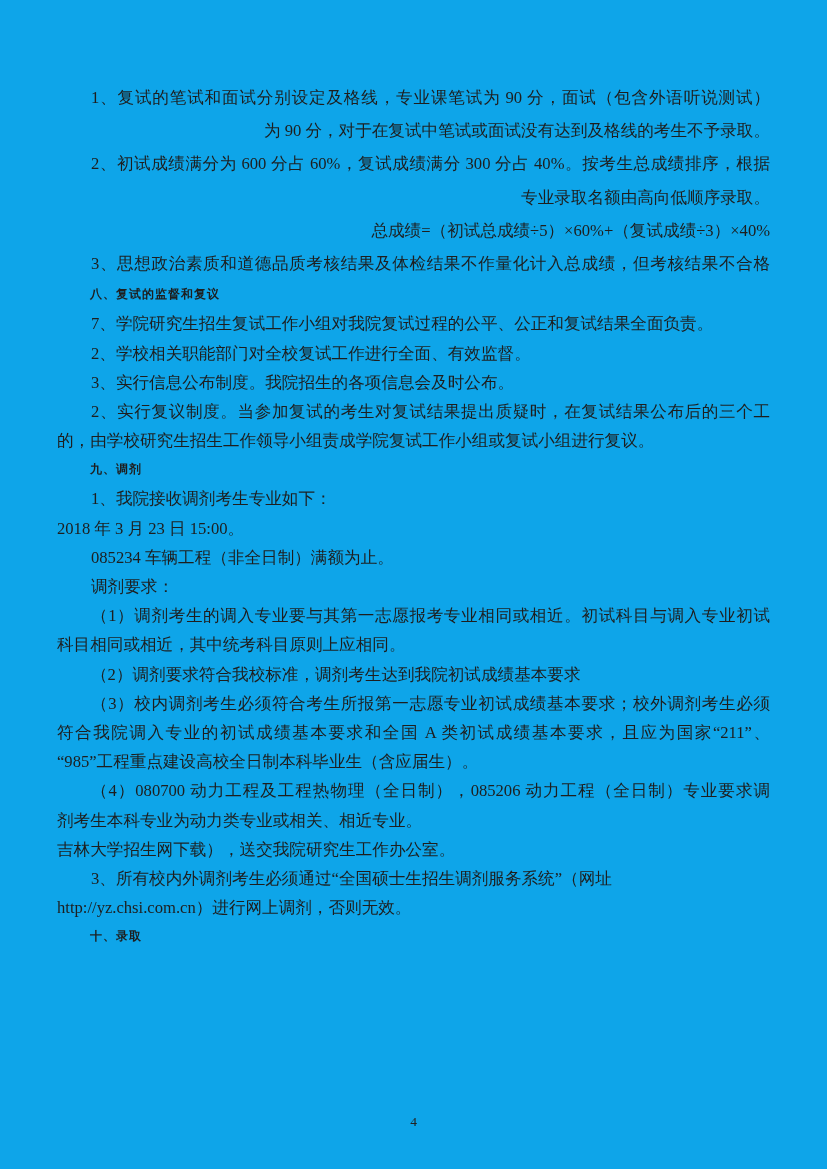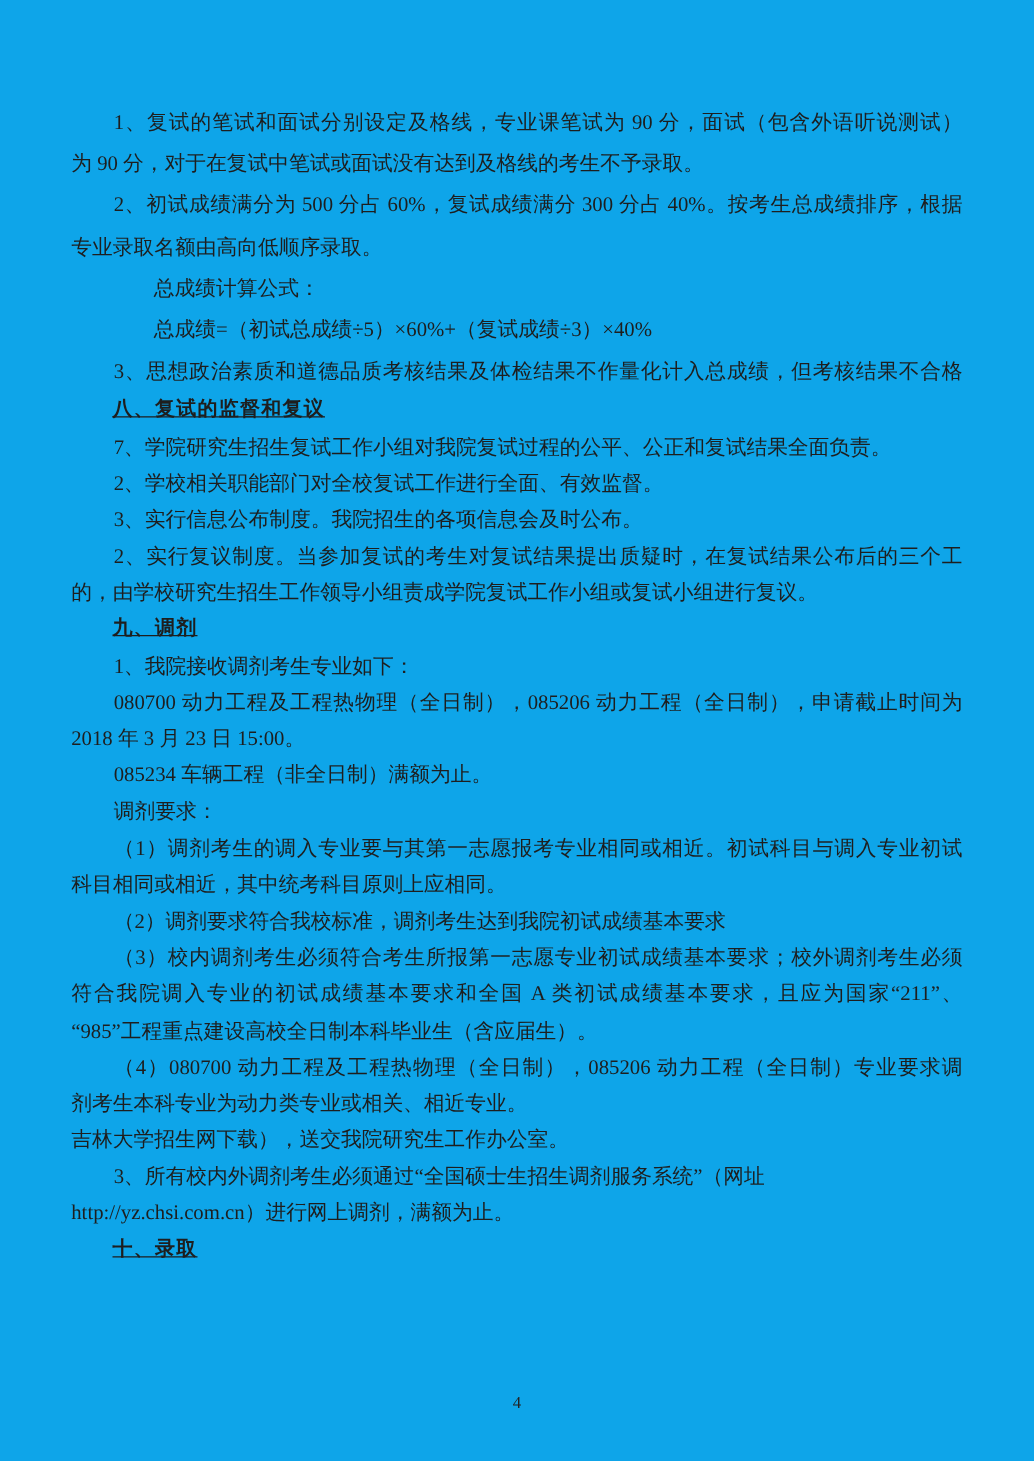--- a/index.html
+++ b/index.html
@@ -14,41 +14,40 @@
     margin: 0;
     background: #0ea5e9;
     box-sizing: border-box;
     padding: 81px 57px 0 57px;
     font-family: "Liberation Serif", "DejaVu Serif", serif;
     color: #1e1e1e;
     overflow: hidden;
   }
   .block-a { font-size: 16.6px; }
   .block-b { font-size: 16.6px; }
-  .block-a .line { height: 33.2px; line-height: 33.2px; }
+  .block-a .line { height: 33.2px; line-height: 33.2px; text-align: right; }
   .block-b .line { height: 29.2px; line-height: 29.2px; }
   .line {
     overflow: hidden;
     white-space: nowrap;
     text-align: left;
   }
   .line.fill {
     white-space: normal;
     text-align: justify;
     text-align-last: justify;
   }
   .indent  { padding-left: 34px; }
   .formula { padding-left: 66px; }
   .heading {
     padding-left: 33px;
     font-weight: bold;
     font-family: "Liberation Sans", "DejaVu Sans", sans-serif;
-    font-size: 16px;
+    font-size: 12px;
     letter-spacing: 1px;
-    text-decoration: underline;
   }
   .page-number {
     position: absolute;
     top: 1108px;
     left: 0;
     width: 827px;
     height: 28px;
     line-height: 28px;
     text-align: center;
     font-size: 13.5px;
@@ -56,49 +55,47 @@
   }
 </style>
 </head>
 <body>
 
 <div class="page">
 
   <div class="block-a">
     <div class="line indent fill">1、复试的笔试和面试分别设定及格线，专业课笔试为 90 分，面试（包含外语听说测试）</div>
     <div class="line">为 90 分，对于在复试中笔试或面试没有达到及格线的考生不予录取。</div>
-    <div class="line indent fill">2、初试成绩满分为 500 分占 60%，复试成绩满分 300 分占 40%。按考生总成绩排序，根据</div>
+    <div class="line indent fill">2、初试成绩满分为 600 分占 60%，复试成绩满分 300 分占 40%。按考生总成绩排序，根据</div>
     <div class="line">专业录取名额由高向低顺序录取。</div>
-    <div class="line formula">总成绩计算公式：</div>
     <div class="line formula">总成绩=（初试总成绩÷5）×60%+（复试成绩÷3）×40%</div>
     <div class="line indent fill">3、思想政治素质和道德品质考核结果及体检结果不作量化计入总成绩，但考核结果不合格</div>
   </div>
 
   <div class="block-b">
     <div class="line heading">八、复试的监督和复议</div>
     <div class="line indent">7、学院研究生招生复试工作小组对我院复试过程的公平、公正和复试结果全面负责。</div>
     <div class="line indent">2、学校相关职能部门对全校复试工作进行全面、有效监督。</div>
     <div class="line indent">3、实行信息公布制度。我院招生的各项信息会及时公布。</div>
     <div class="line indent fill">2、实行复议制度。当参加复试的考生对复试结果提出质疑时，在复试结果公布后的三个工</div>
     <div class="line">的，由学校研究生招生工作领导小组责成学院复试工作小组或复试小组进行复议。</div>
     <div class="line heading">九、调剂</div>
     <div class="line indent">1、我院接收调剂考生专业如下：</div>
-    <div class="line indent fill">080700 动力工程及工程热物理（全日制），085206 动力工程（全日制），申请截止时间为</div>
     <div class="line">2018 年 3 月 23 日 15:00。</div>
     <div class="line indent">085234 车辆工程（非全日制）满额为止。</div>
     <div class="line indent">调剂要求：</div>
     <div class="line indent fill">（1）调剂考生的调入专业要与其第一志愿报考专业相同或相近。初试科目与调入专业初试</div>
     <div class="line">科目相同或相近，其中统考科目原则上应相同。</div>
     <div class="line indent">（2）调剂要求符合我校标准，调剂考生达到我院初试成绩基本要求</div>
     <div class="line indent fill">（3）校内调剂考生必须符合考生所报第一志愿专业初试成绩基本要求；校外调剂考生必须</div>
     <div class="line fill">符合我院调入专业的初试成绩基本要求和全国 A 类初试成绩基本要求，且应为国家“211”、</div>
     <div class="line">“985”工程重点建设高校全日制本科毕业生（含应届生）。</div>
     <div class="line indent fill">（4）080700 动力工程及工程热物理（全日制），085206 动力工程（全日制）专业要求调</div>
     <div class="line">剂考生本科专业为动力类专业或相关、相近专业。</div>
     <div class="line">吉林大学招生网下载），送交我院研究生工作办公室。</div>
     <div class="line indent">3、所有校内外调剂考生必须通过“全国硕士生招生调剂服务系统”（网址</div>
-    <div class="line">http://yz.chsi.com.cn）进行网上调剂，满额为止。</div>
+    <div class="line">http://yz.chsi.com.cn）进行网上调剂，否则无效。</div>
     <div class="line heading">十、录取</div>
   </div>
 
   <div class="page-number">4</div>
 
 </div>
 
 </body></html>

